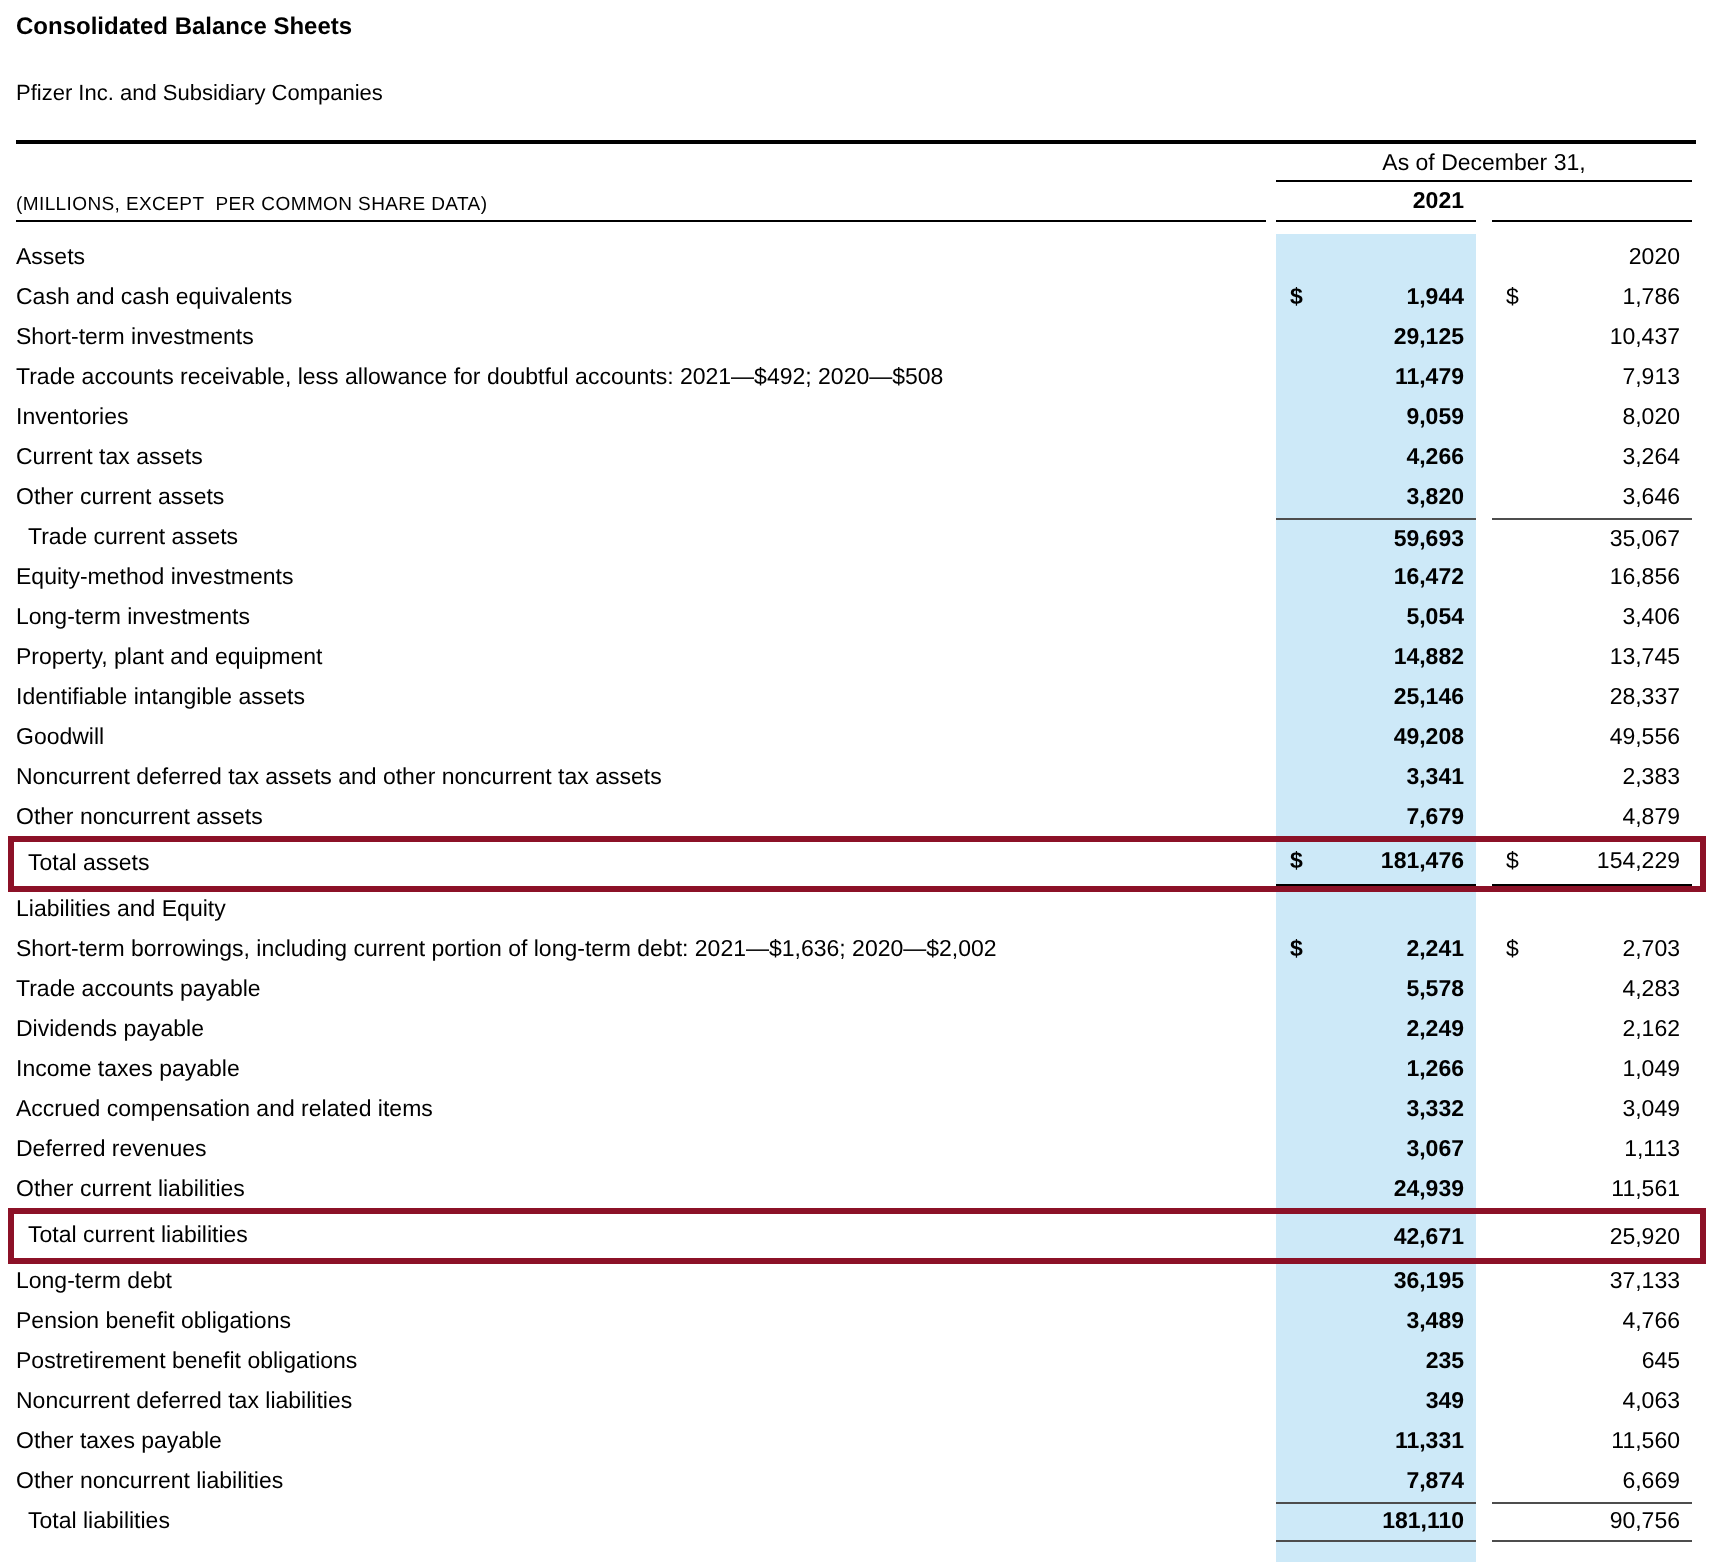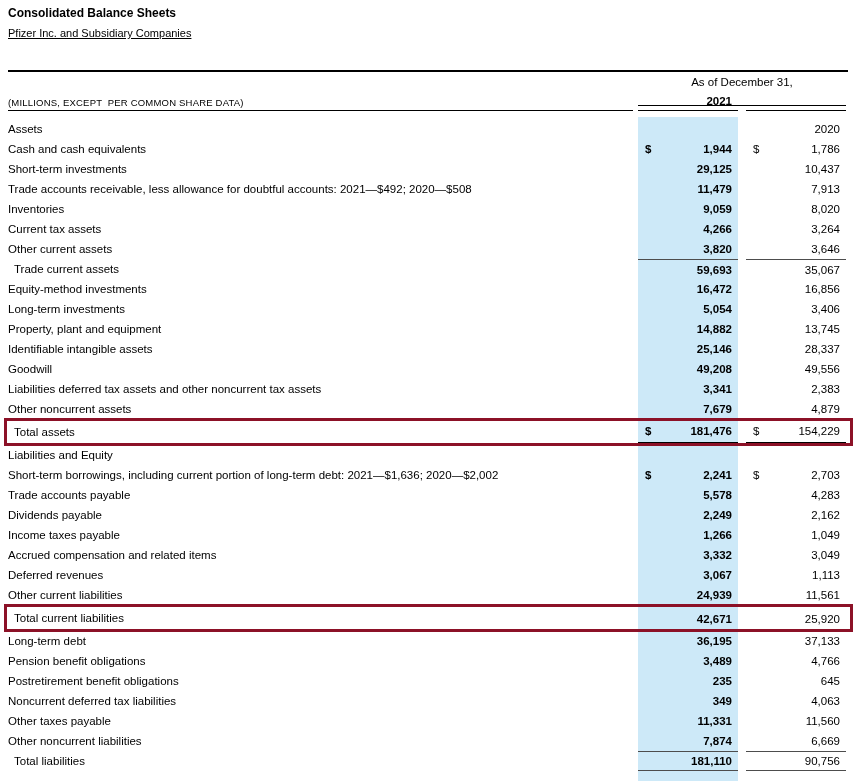--- a/index.html
+++ b/index.html
@@ -10,31 +10,30 @@
     font-family:"Liberation Sans","DejaVu Sans",sans-serif;
     color:#000;
     overflow:hidden;
   }
   
   .title{
     position:absolute;left:8px;top:6px;
     font-size:12px;font-weight:700;letter-spacing:0;
   }
   .subtitle{
-    position:absolute;left:8px;top:27px;
+    position:absolute;left:8px;top:41px;
     font-size:11px;
-    text-decoration:underline;
   }
   .top-rule{
     position:absolute;left:8px;top:70px;width:840px;height:2px;background:#000;
   }
   .col-group{
     position:absolute;left:638px;top:76px;width:208px;
     text-align:center;font-size:11.5px;
-    padding-bottom:17px;border-bottom:1px solid #000;
+    padding-bottom:2px;border-bottom:1px solid #000;
   }
   .units{
     position:absolute;left:8px;top:97px;
     font-size:9.5px;white-space:pre;letter-spacing:.2px;
   }
   .yearhdr{
     position:absolute;top:95px;width:100px;box-sizing:border-box;
     font-size:11.5px;text-align:right;padding-right:6px;
   }
   .y2021hdr{left:638px;font-weight:700;}
@@ -207,21 +206,21 @@
       <div class="row">
         <div class="lbl">Goodwill</div>
         <div class="cell c1">
           <span class="num">49,208</span>
         </div>
         <div class="cell c2">
           <span class="num">49,556</span>
         </div>
       </div>
       <div class="row">
-        <div class="lbl">Liabilities deferred tax assets and other noncurrent tax assets</div>
+        <div class="lbl">Noncurrent deferred tax assets and other noncurrent tax assets</div>
         <div class="cell c1">
           <span class="num">3,341</span>
         </div>
         <div class="cell c2">
           <span class="num">2,383</span>
         </div>
       </div>
       <div class="row">
         <div class="lbl">Other noncurrent assets</div>
         <div class="cell c1">

